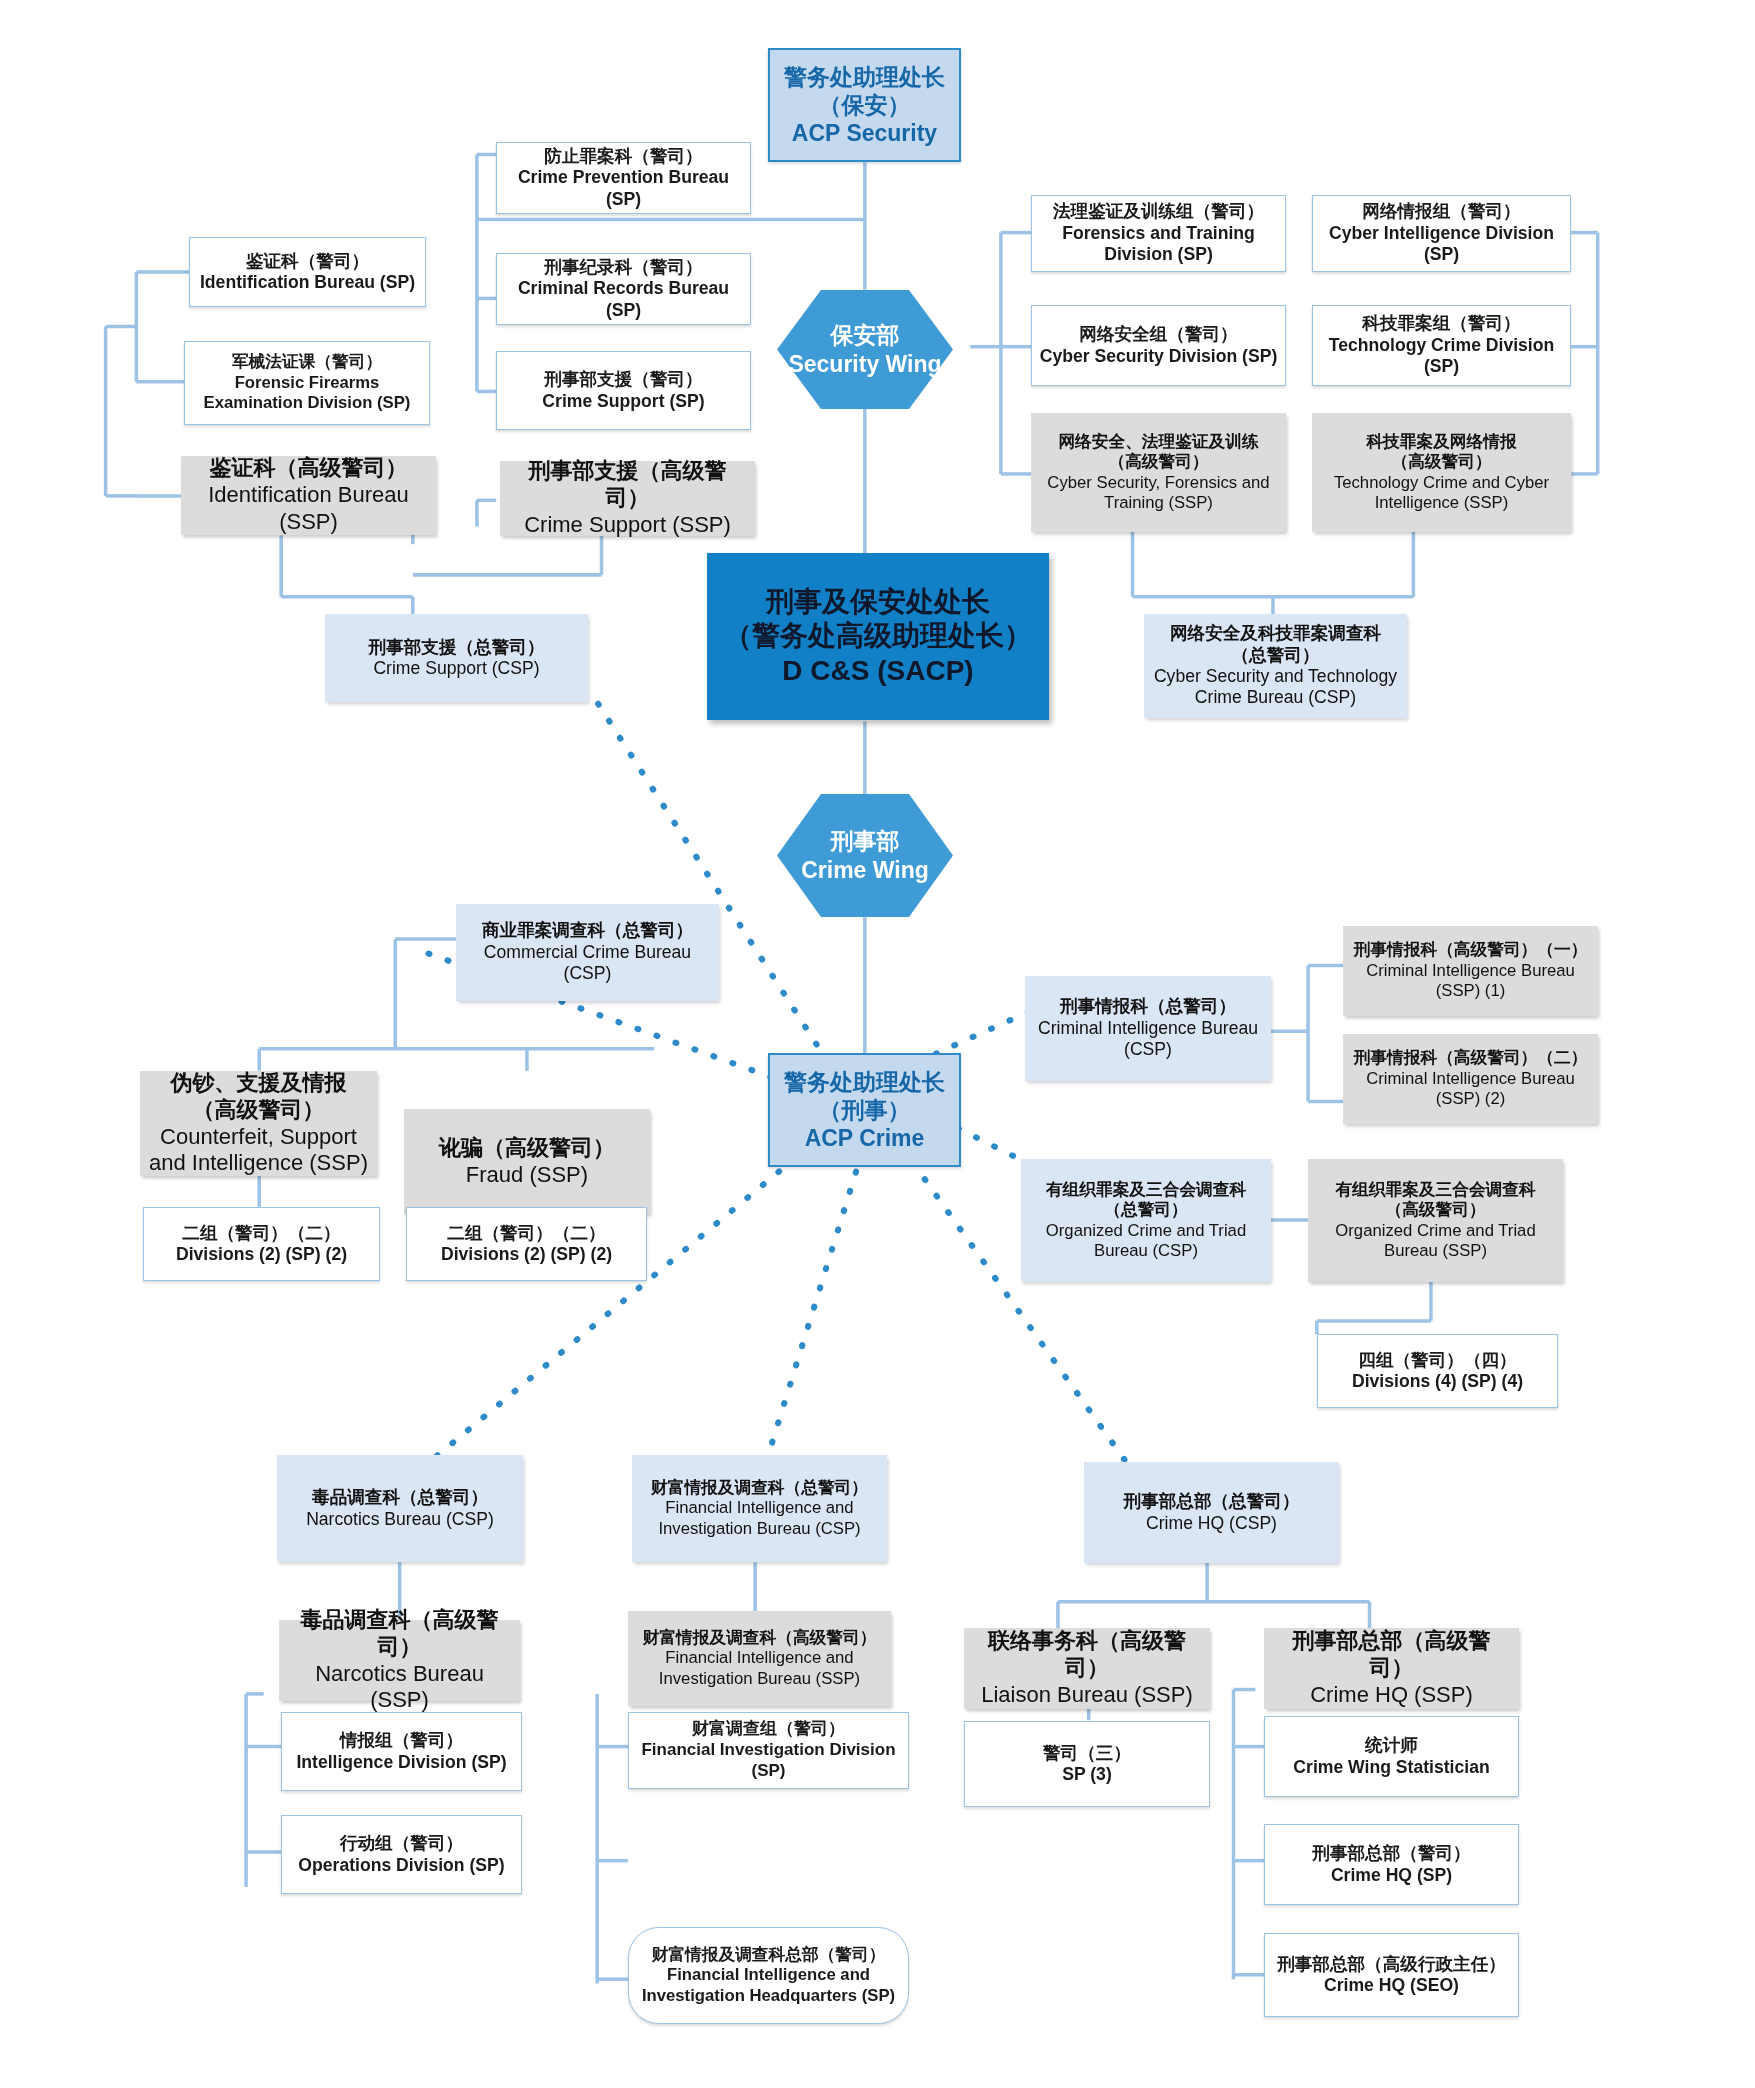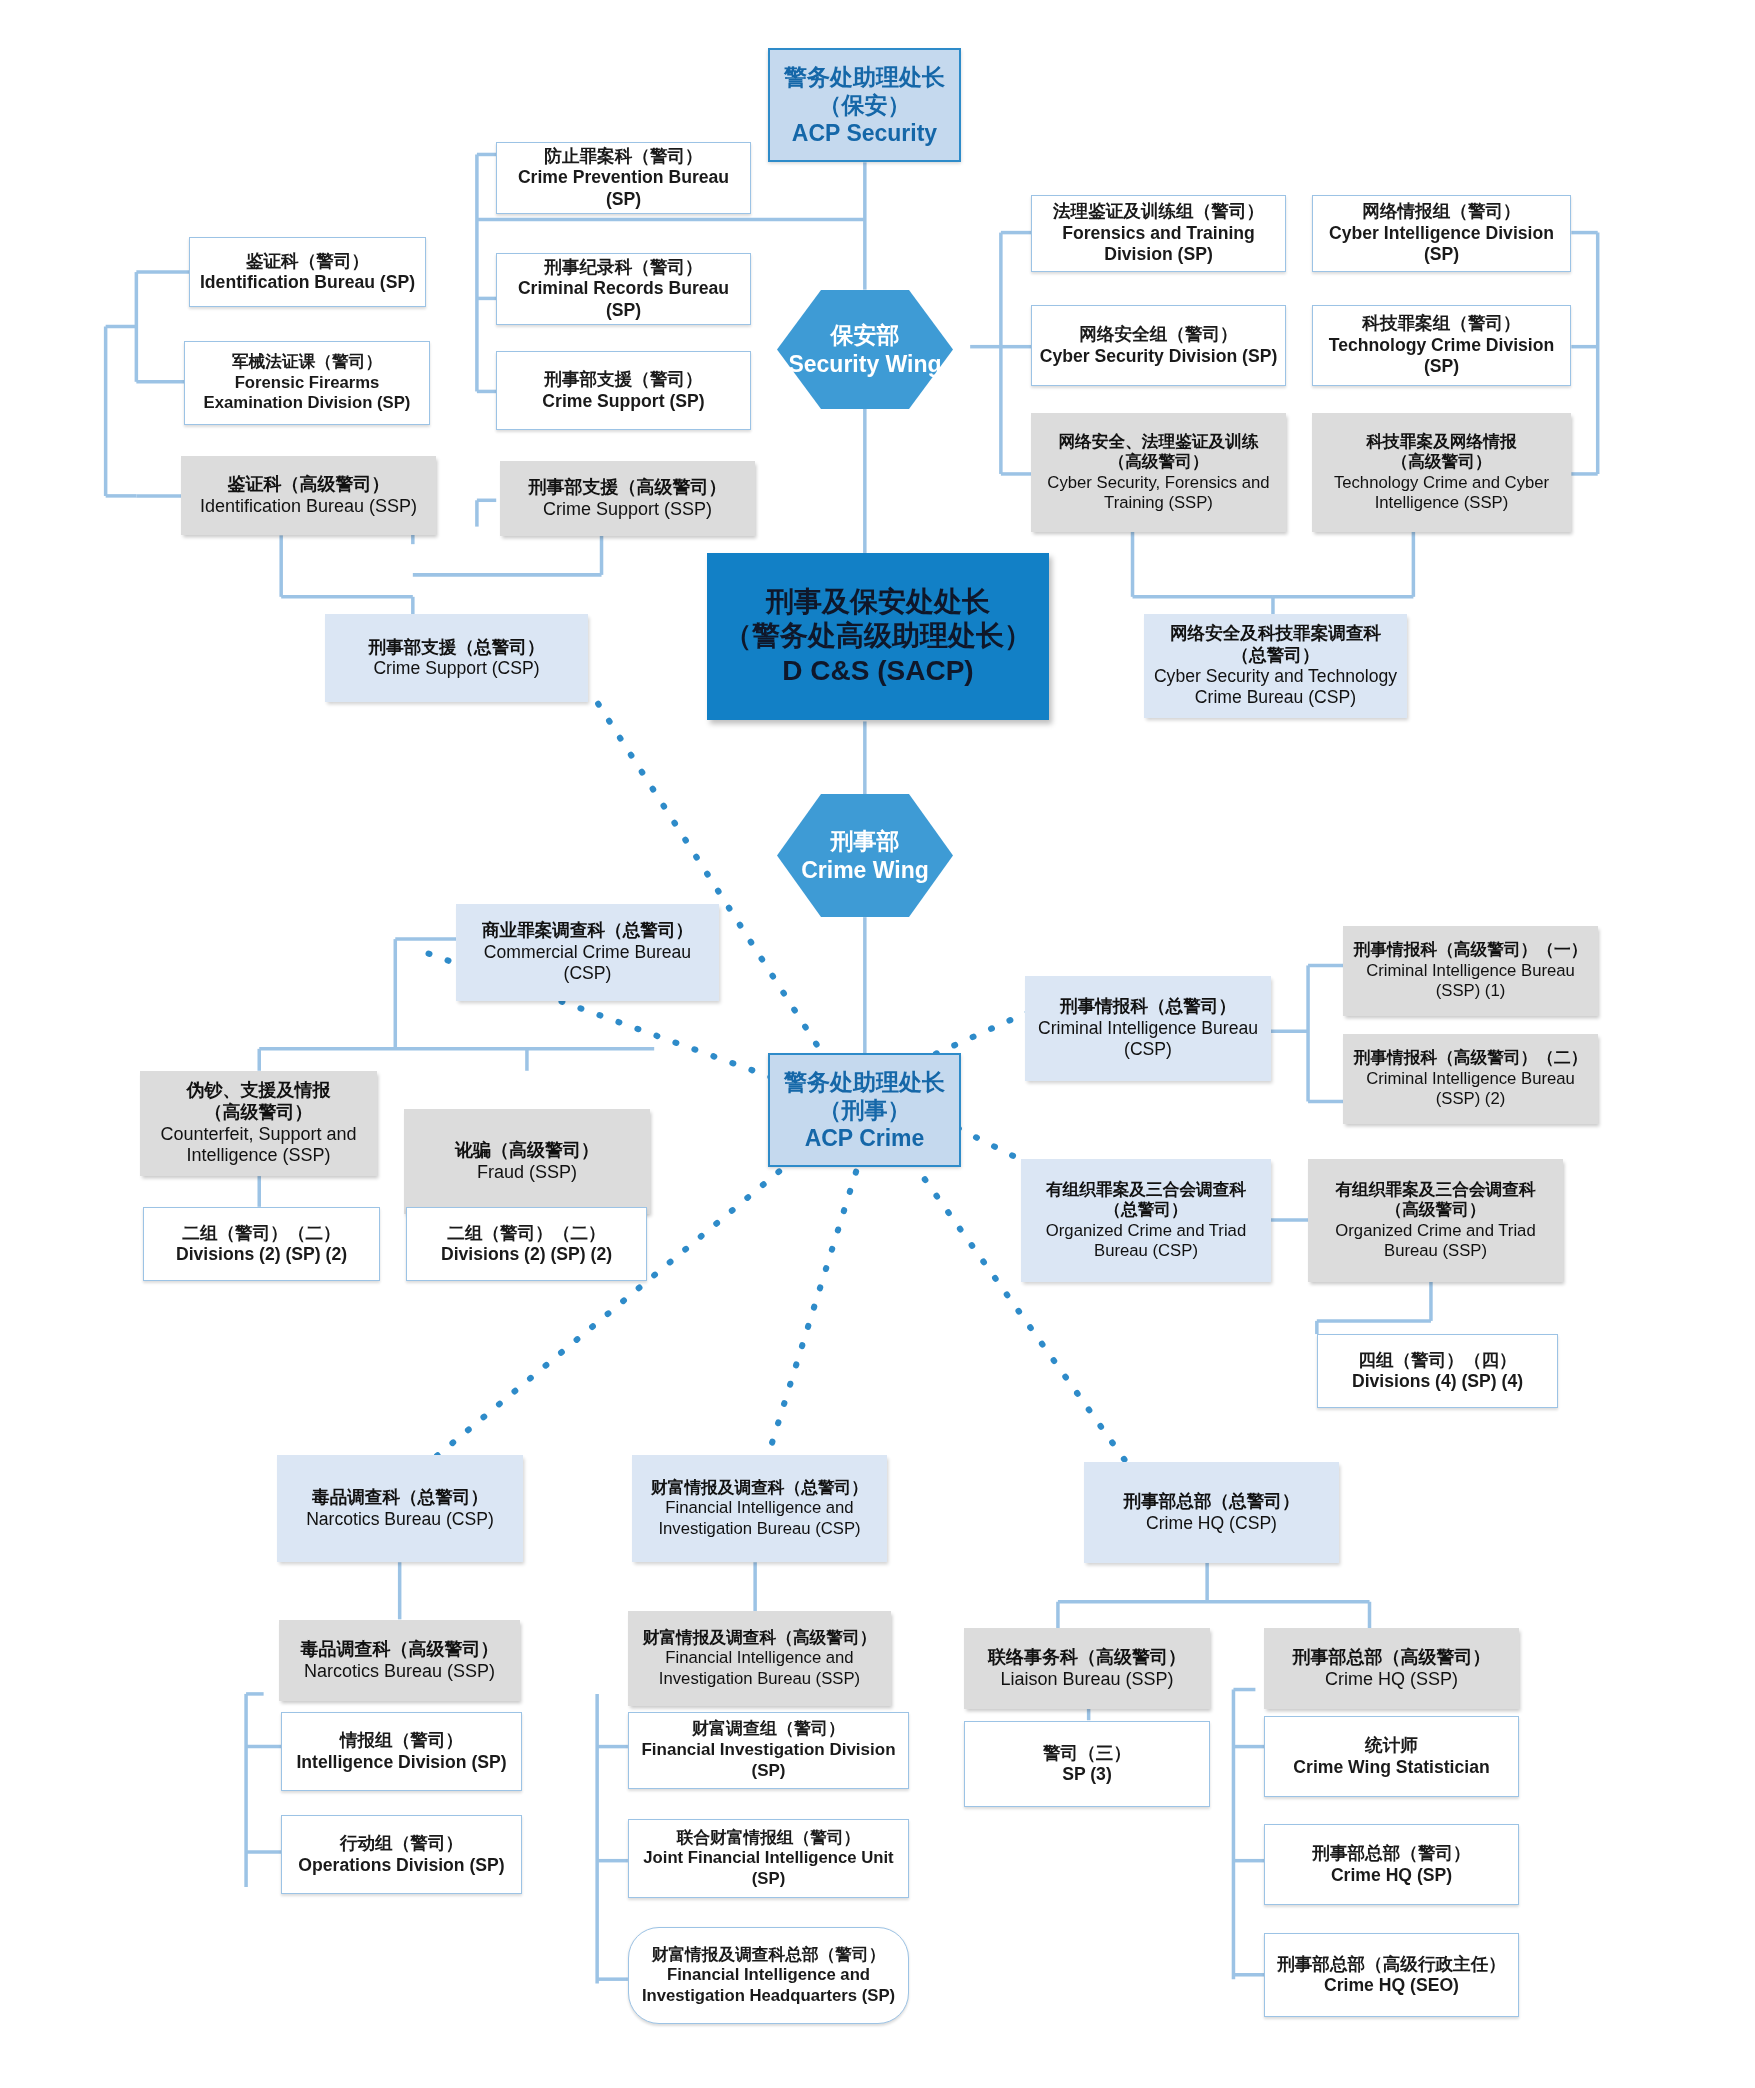--- a/index.html
+++ b/index.html
@@ -35,21 +35,21 @@
     box-shadow:0 1.8px 2.6px rgba(0,0,0,.14);
     font-size:17.6px;
     color:#1a1a1a;
     font-weight:bold;
   }
   
   .b-grey{
     background:#dcdcdc;
     border:none;
     box-shadow:1.8px 2.6px 3.5px rgba(0,0,0,.22);
-    font-size:18px;
+    font-size:22px;
     color:#111111;
   }
   .b-grey .zh{font-weight:bold;}
   
   .b-lblue{
     background:#dbe6f4;
     border:none;
     box-shadow:1.8px 2.6px 3.5px rgba(0,0,0,.18);
     font-size:17.6px;
     color:#111111;
@@ -394,24 +394,20 @@
   <div class="node b-grey" style="left:628px;top:1611px;width:263px;height:95px;font-size:16.7px;">
     <span class="zh">财富情报及调查科（高级警司）</span>
     <span class="en">Financial Intelligence and Investigation Bureau (SSP)</span>
   </div>
 
   <div class="node b-white" style="left:628px;top:1712px;width:281px;height:77px;font-size:17px;">
     <span class="zh">财富调查组（警司）</span>
     <span class="en">Financial Investigation Division (SP)</span>
   </div>
 
-  <div class="node b-white" style="left:628px;top:1819px;width:281px;height:79px;font-size:16.7px;">
-    <span class="zh">联合财富情报组（警司）</span>
-    <span class="en">Joint Financial Intelligence Unit (SP)</span>
-  </div>
 
   <div class="node b-white" style="left:628px;top:1927px;width:281px;height:97px;font-size:16.7px;border-radius:31px;">
     <span class="zh">财富情报及调查科总部（警司）</span>
     <span class="en">Financial Intelligence and Investigation Headquarters (SP)</span>
   </div>
 
   <div class="node b-lblue" style="left:1084px;top:1462px;width:255px;height:101px;">
     <span class="zh">刑事部总部（总警司）</span>
     <span class="en">Crime HQ (CSP)</span>
   </div>

